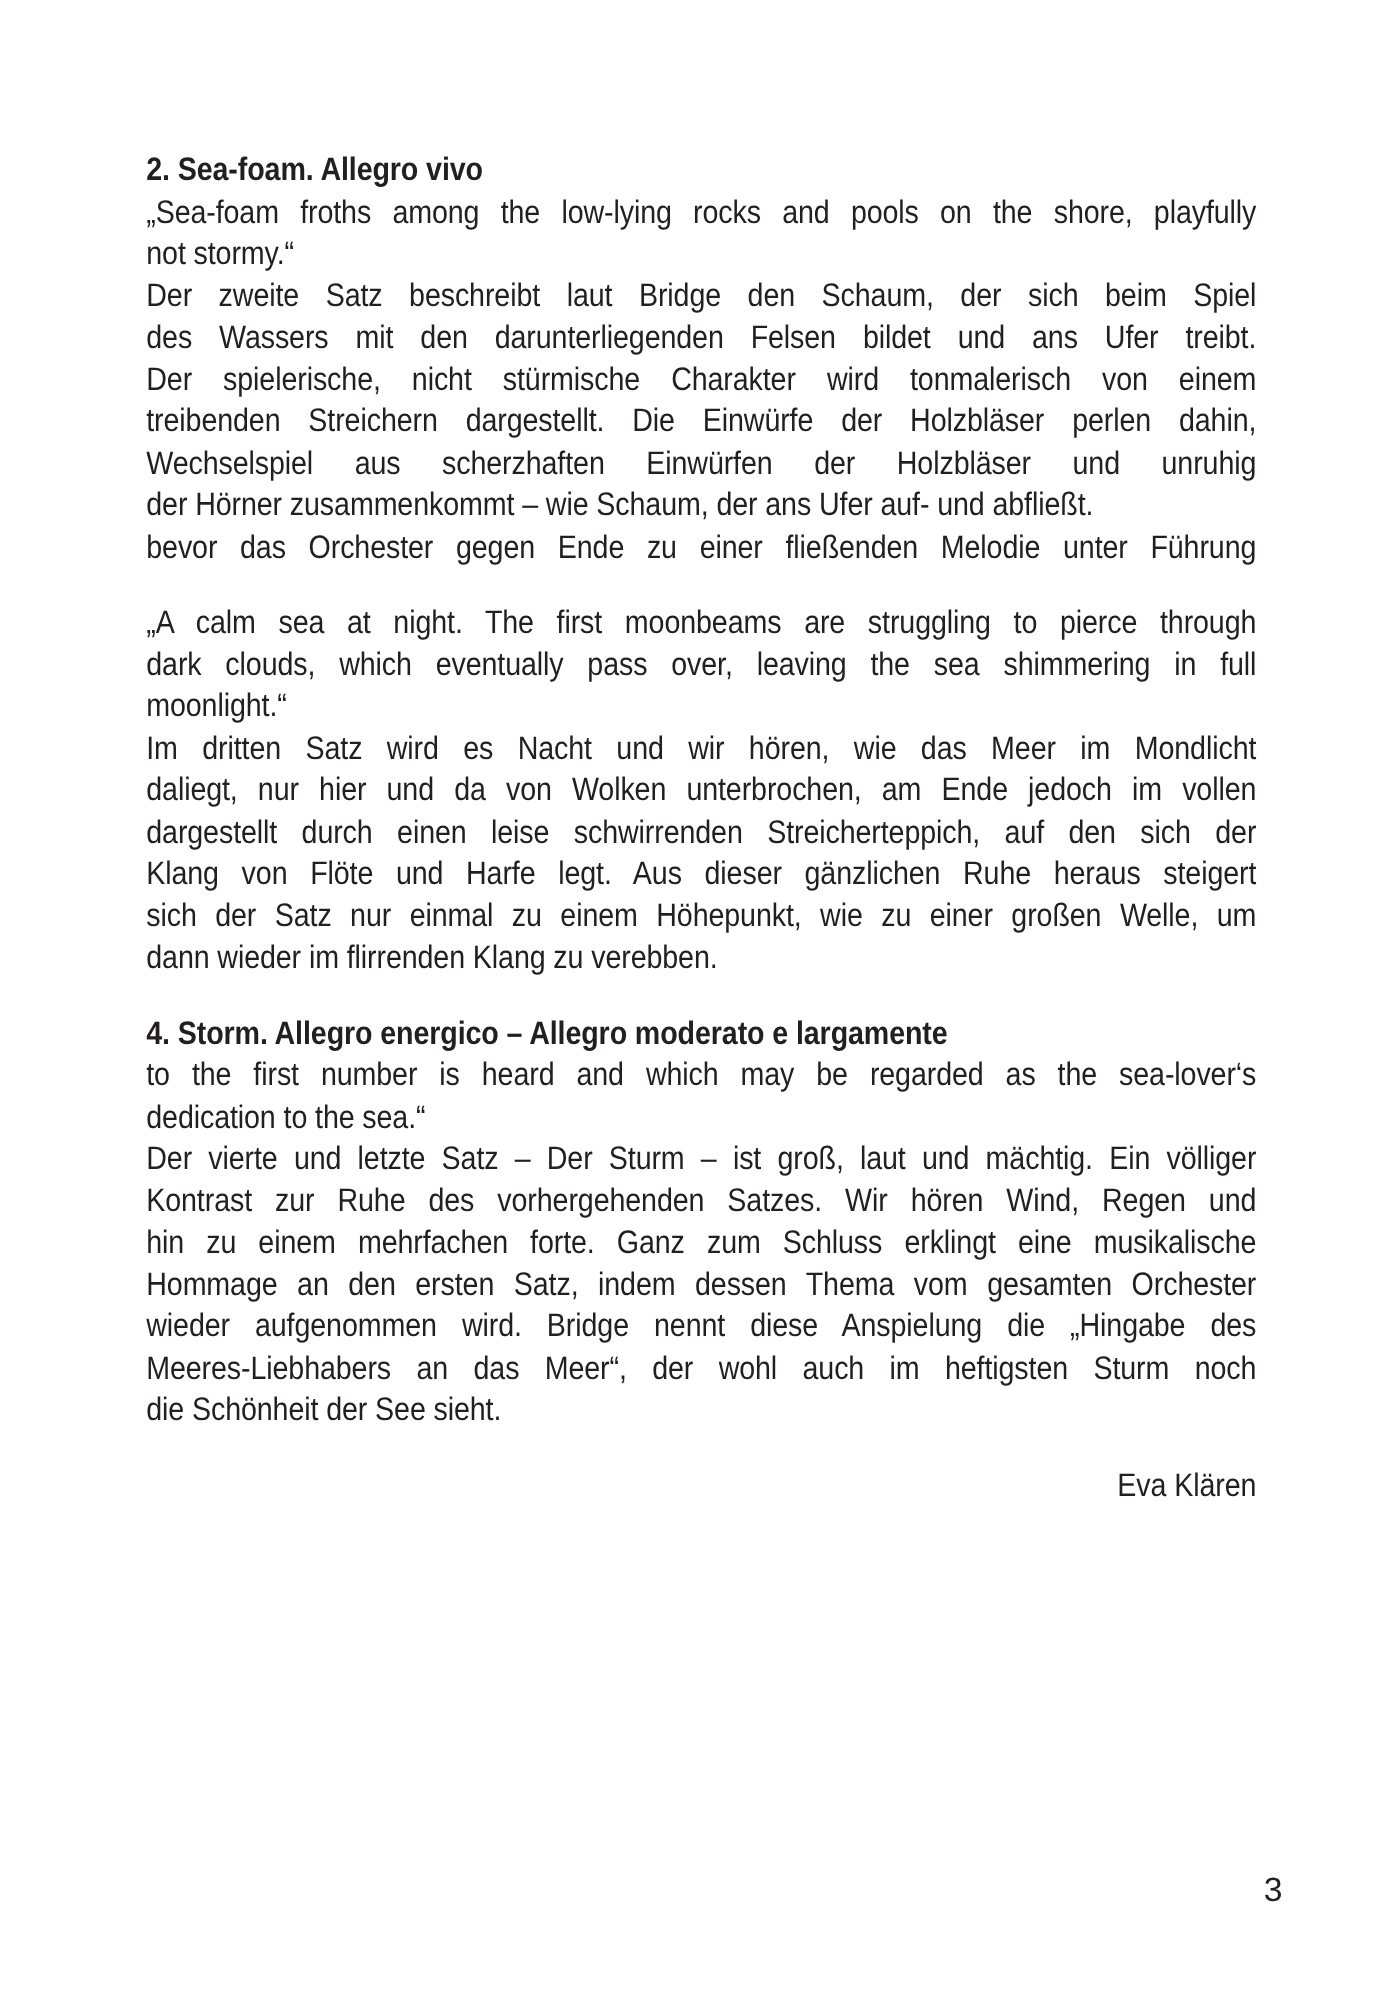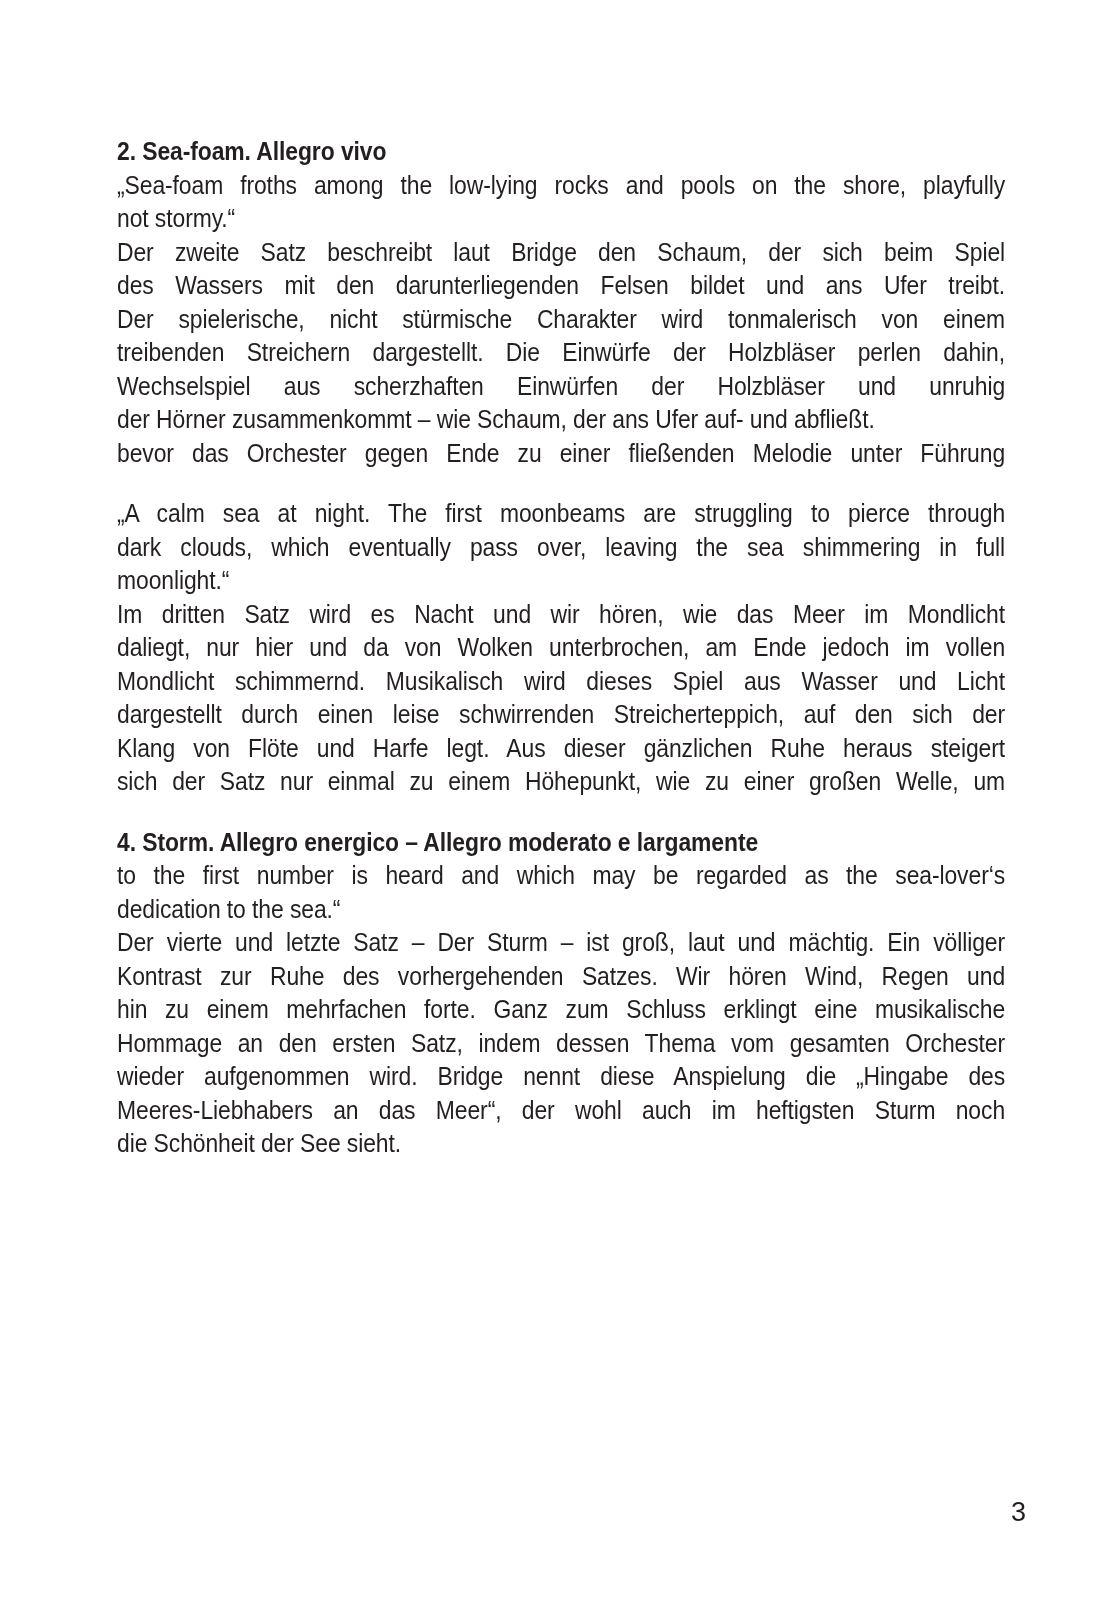--- a/index.html
+++ b/index.html
@@ -15,21 +15,21 @@
     position: relative;
     overflow: hidden;
   }
   .content {
     position: absolute;
     left: 117px;
     top: 119px;
     width: 888px;
   }
   .text-section {
-    margin: 16px 0 27px 0;
+    margin: 0 0 27px 0;
   }
   .line {
     height: 33.5px;
     line-height: 33.5px;
     font-size: 26px;
     overflow: hidden;
   }
   
   .ln {
     display: block;
@@ -112,30 +112,30 @@
         <div class="line plain">
           <span class="ln">moonlight.“</span>
         </div>
         <div class="line just">
           <span class="ln">Im dritten Satz wird es Nacht und wir hören, wie das Meer im Mondlicht</span>
         </div>
         <div class="line just">
           <span class="ln">daliegt, nur hier und da von Wolken unterbrochen, am Ende jedoch im vollen</span>
         </div>
         <div class="line just">
-          <span class="ln">Mondlicht schimmernd. Musikalisch wird dieses Spiel aus Wasser und Licht</span>
-        </div>
-        <div class="line just">
           <span class="ln">dargestellt durch einen leise schwirrenden Streicherteppich, auf den sich der</span>
         </div>
         <div class="line just">
           <span class="ln">Klang von Flöte und Harfe legt. Aus dieser gänzlichen Ruhe heraus steigert</span>
         </div>
         <div class="line just">
           <span class="ln">sich der Satz nur einmal zu einem Höhepunkt, wie zu einer großen Welle, um</span>
+        </div>
+        <div class="line plain">
+          <span class="ln">dann wieder im flirrenden Klang zu verebben.</span>
         </div>
       </section>
       <section class="text-section">
         <div class="line heading plain">
           <span class="ln">4. Storm. Allegro energico – Allegro moderato e largamente</span>
         </div>
         <div class="line just">
           <span class="ln">to the first number is heard and which may be regarded as the sea-lover‘s</span>
         </div>
         <div class="line plain">
@@ -157,15 +157,18 @@
           <span class="ln">wieder aufgenommen wird. Bridge nennt diese Anspielung die „Hingabe des</span>
         </div>
         <div class="line just">
           <span class="ln">Meeres-Liebhabers an das Meer“, der wohl auch im heftigsten Sturm noch</span>
         </div>
         <div class="line plain">
           <span class="ln">die Schönheit der See sieht.</span>
         </div>
       </section>
     </div>
+  <div class="author-line">
+    <span class="ln">Eva Klären</span>
+  </div>
 </main>
 
 <div class="page-number">3</div>
 
 </body></html>

